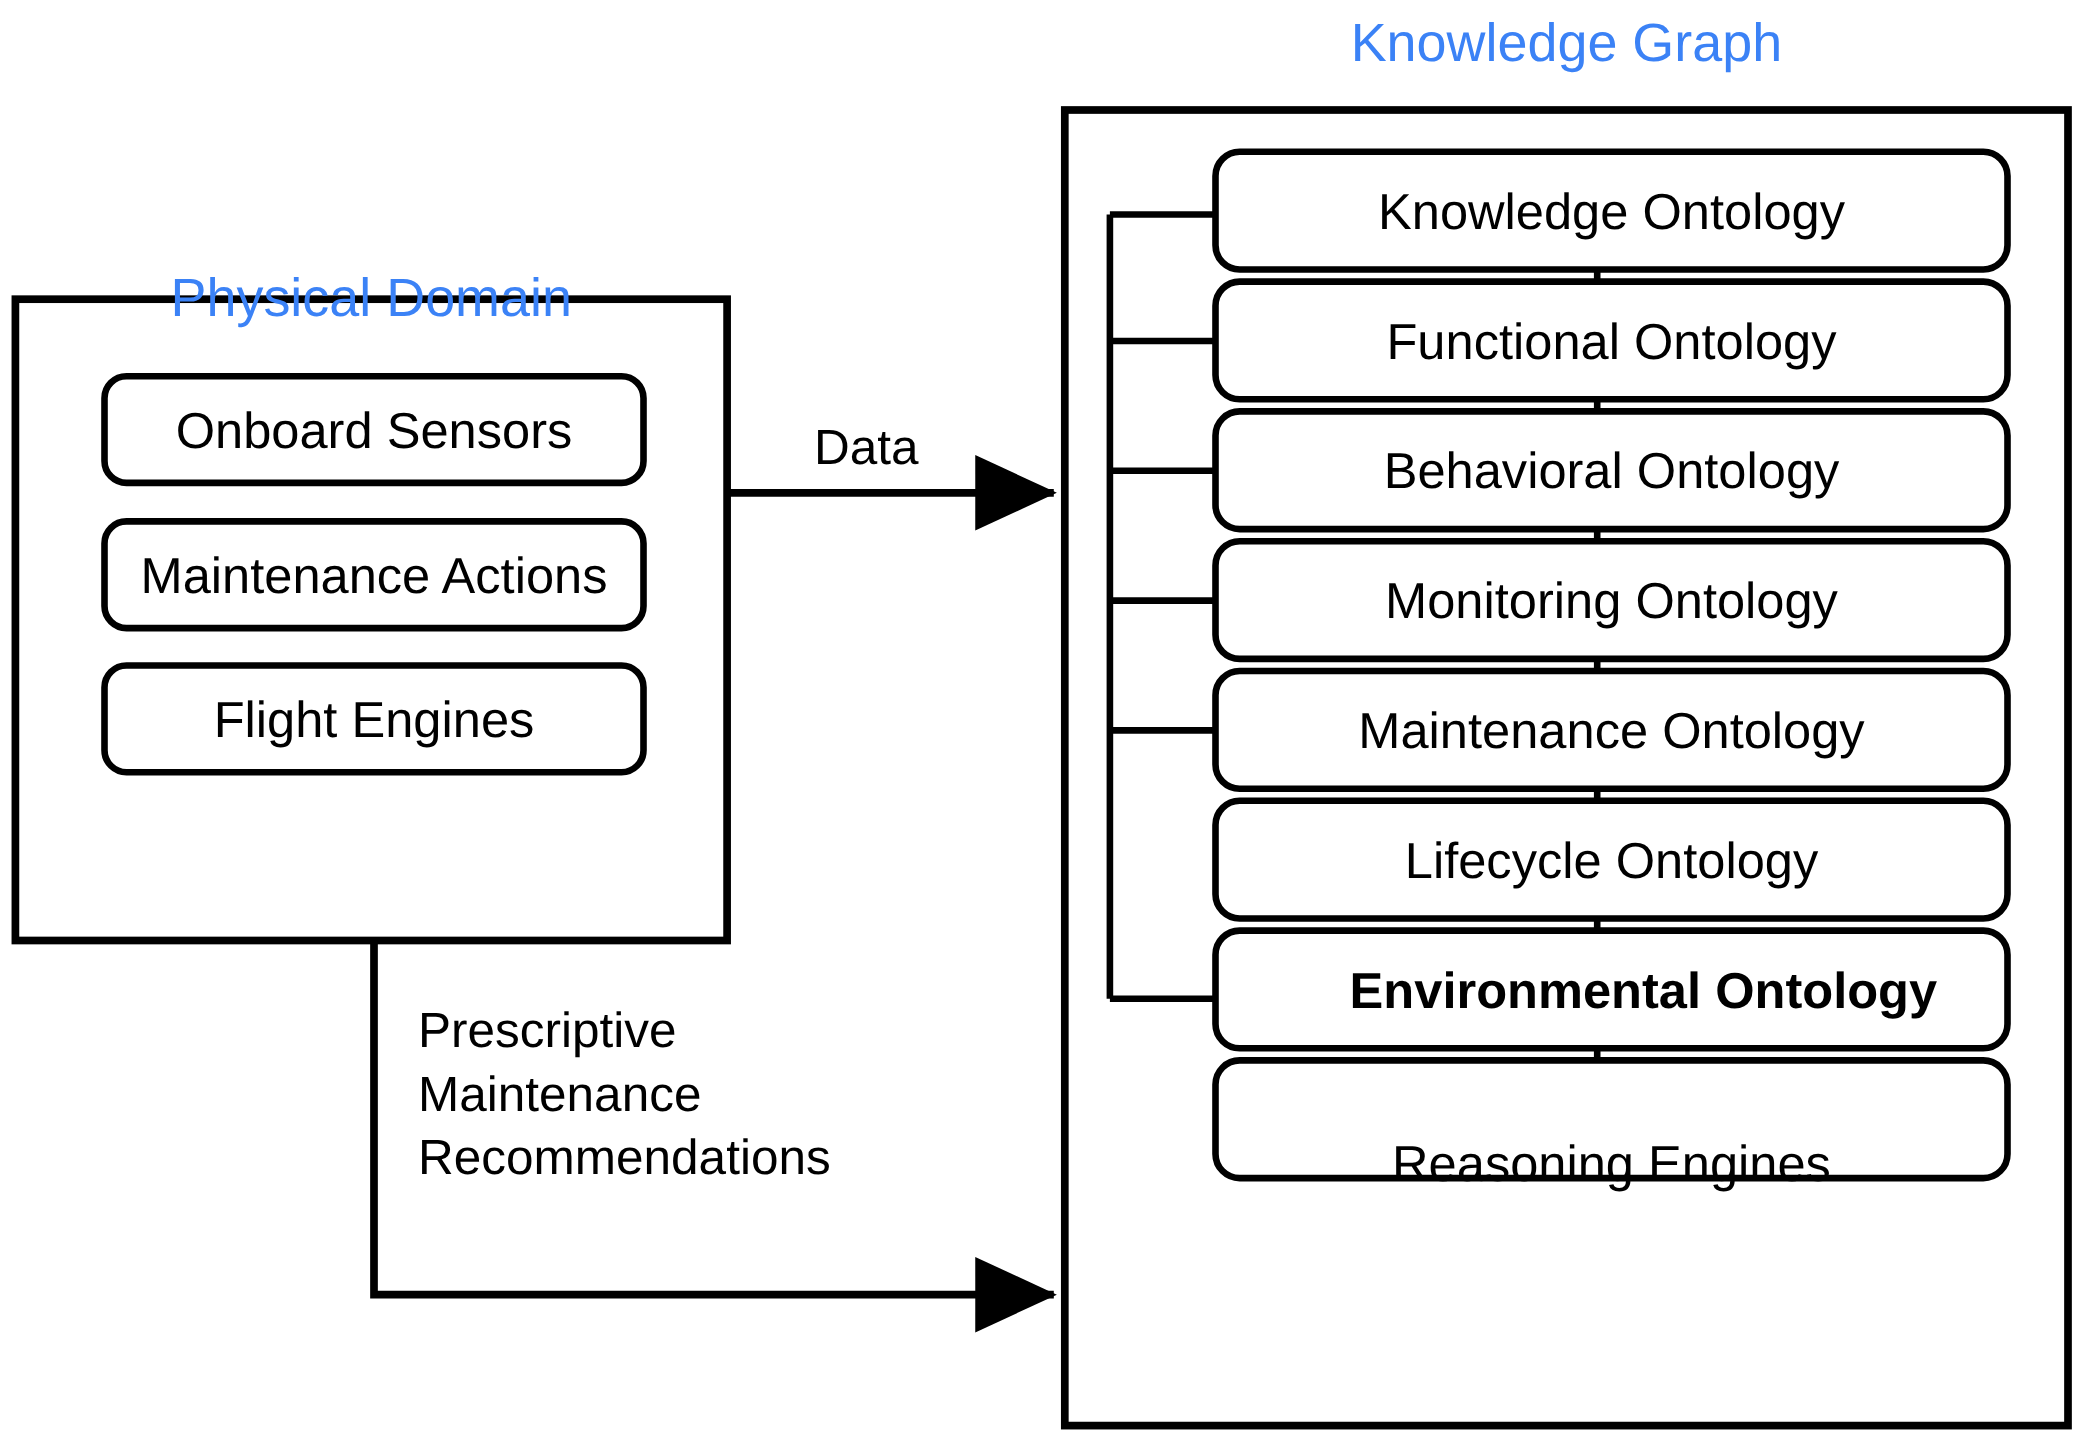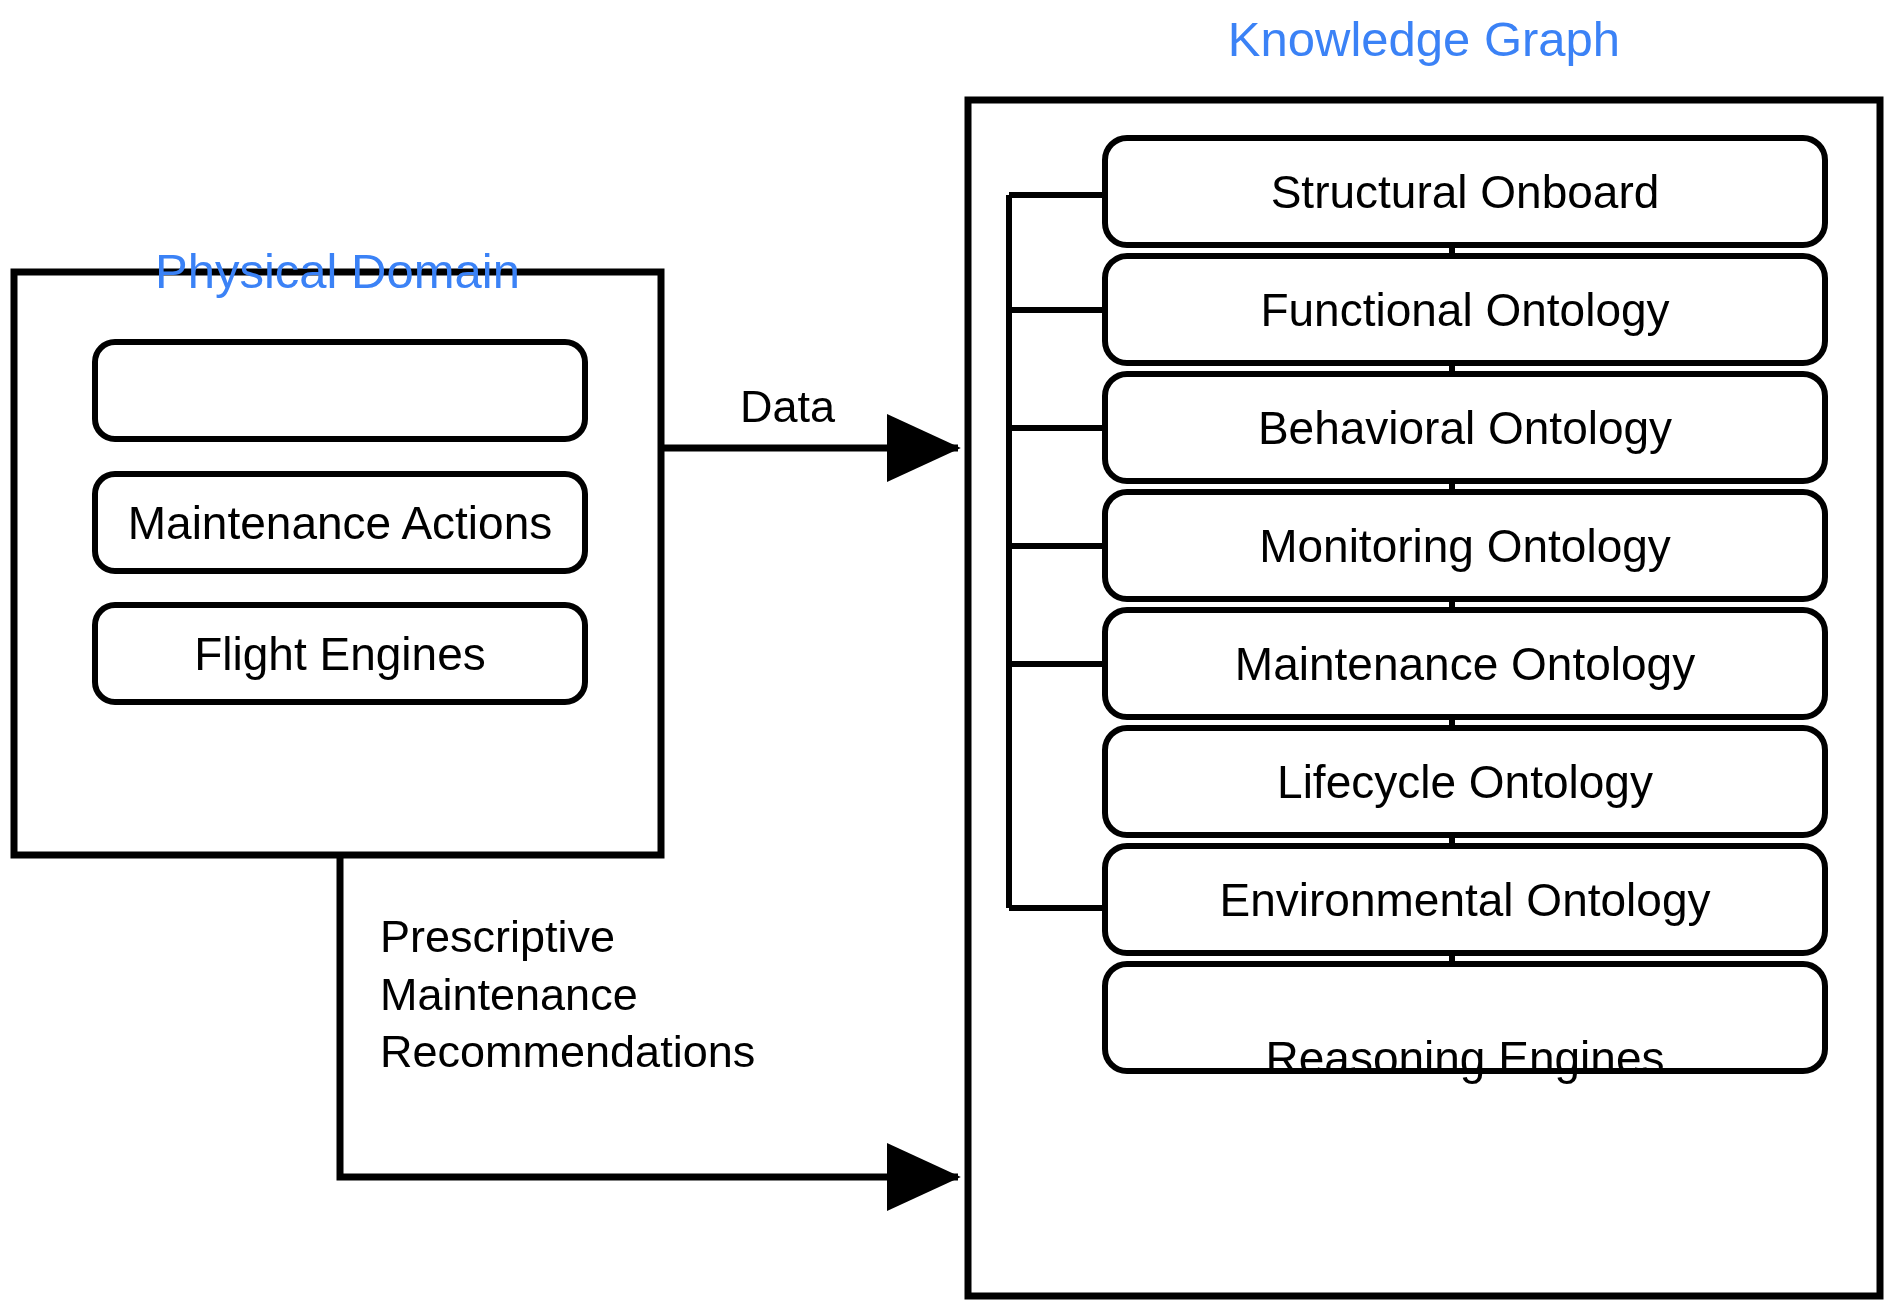--- a/index.html
+++ b/index.html
@@ -118,30 +118,31 @@
 
     <line x1="661" y1="448" x2="958" y2="448" stroke="#000000" stroke-width="7" marker-end="url(#arrowhead)"></line>
 
     <path d="M 340 855 L 340 1177 L 958 1177" fill="none" stroke="#000000" stroke-width="7" marker-end="url(#arrowhead)"></path>
   </svg>
 
   <div class="title-label" id="physical-domain-title">Physical Domain</div>
 
   <div class="title-label" id="knowledge-graph-title">Knowledge Graph</div>
 
+  <div class="node-label" style="left:95px; top:391px; width:490px;">Onboard Sensors</div>
   <div class="node-label" style="left:95px; top:523px; width:490px;">Maintenance Actions</div>
   <div class="node-label" style="left:95px; top:654px; width:490px;">Flight Engines</div>
 
-  <div class="node-label" style="left:1105px; top:192px; width:720px;">Structural Onboard</div>
+  <div class="node-label" style="left:1105px; top:192px; width:720px;">Knowledge Ontology</div>
   <div class="node-label" style="left:1105px; top:310px; width:720px;">Functional Ontology</div>
   <div class="node-label" style="left:1105px; top:428px; width:720px;">Behavioral Ontology</div>
   <div class="node-label" style="left:1105px; top:546px; width:720px;">Monitoring Ontology</div>
   <div class="node-label" style="left:1105px; top:664px; width:720px;">Maintenance Ontology</div>
   <div class="node-label" style="left:1105px; top:782px; width:720px;">Lifecycle Ontology</div>
-  <div class="node-label" style="left:1105px; top:900px; width:720px;">Environmental Ontology</div>
+  <div class="node-label" style="left:1134px; top:900px; width:720px;font-weight:bold;">Environmental Ontology</div>
   <div class="node-label" style="left:1105px; top:1018px; width:720px;margin-top:40px;">Reasoning Engines</div>
 
   <div class="edge-label" id="data-edge-label">Data</div>
 
   <div class="edge-label" id="prescriptive-edge-label">Prescriptive
 Maintenance
 Recommendations</div>
 
 </div>
 

